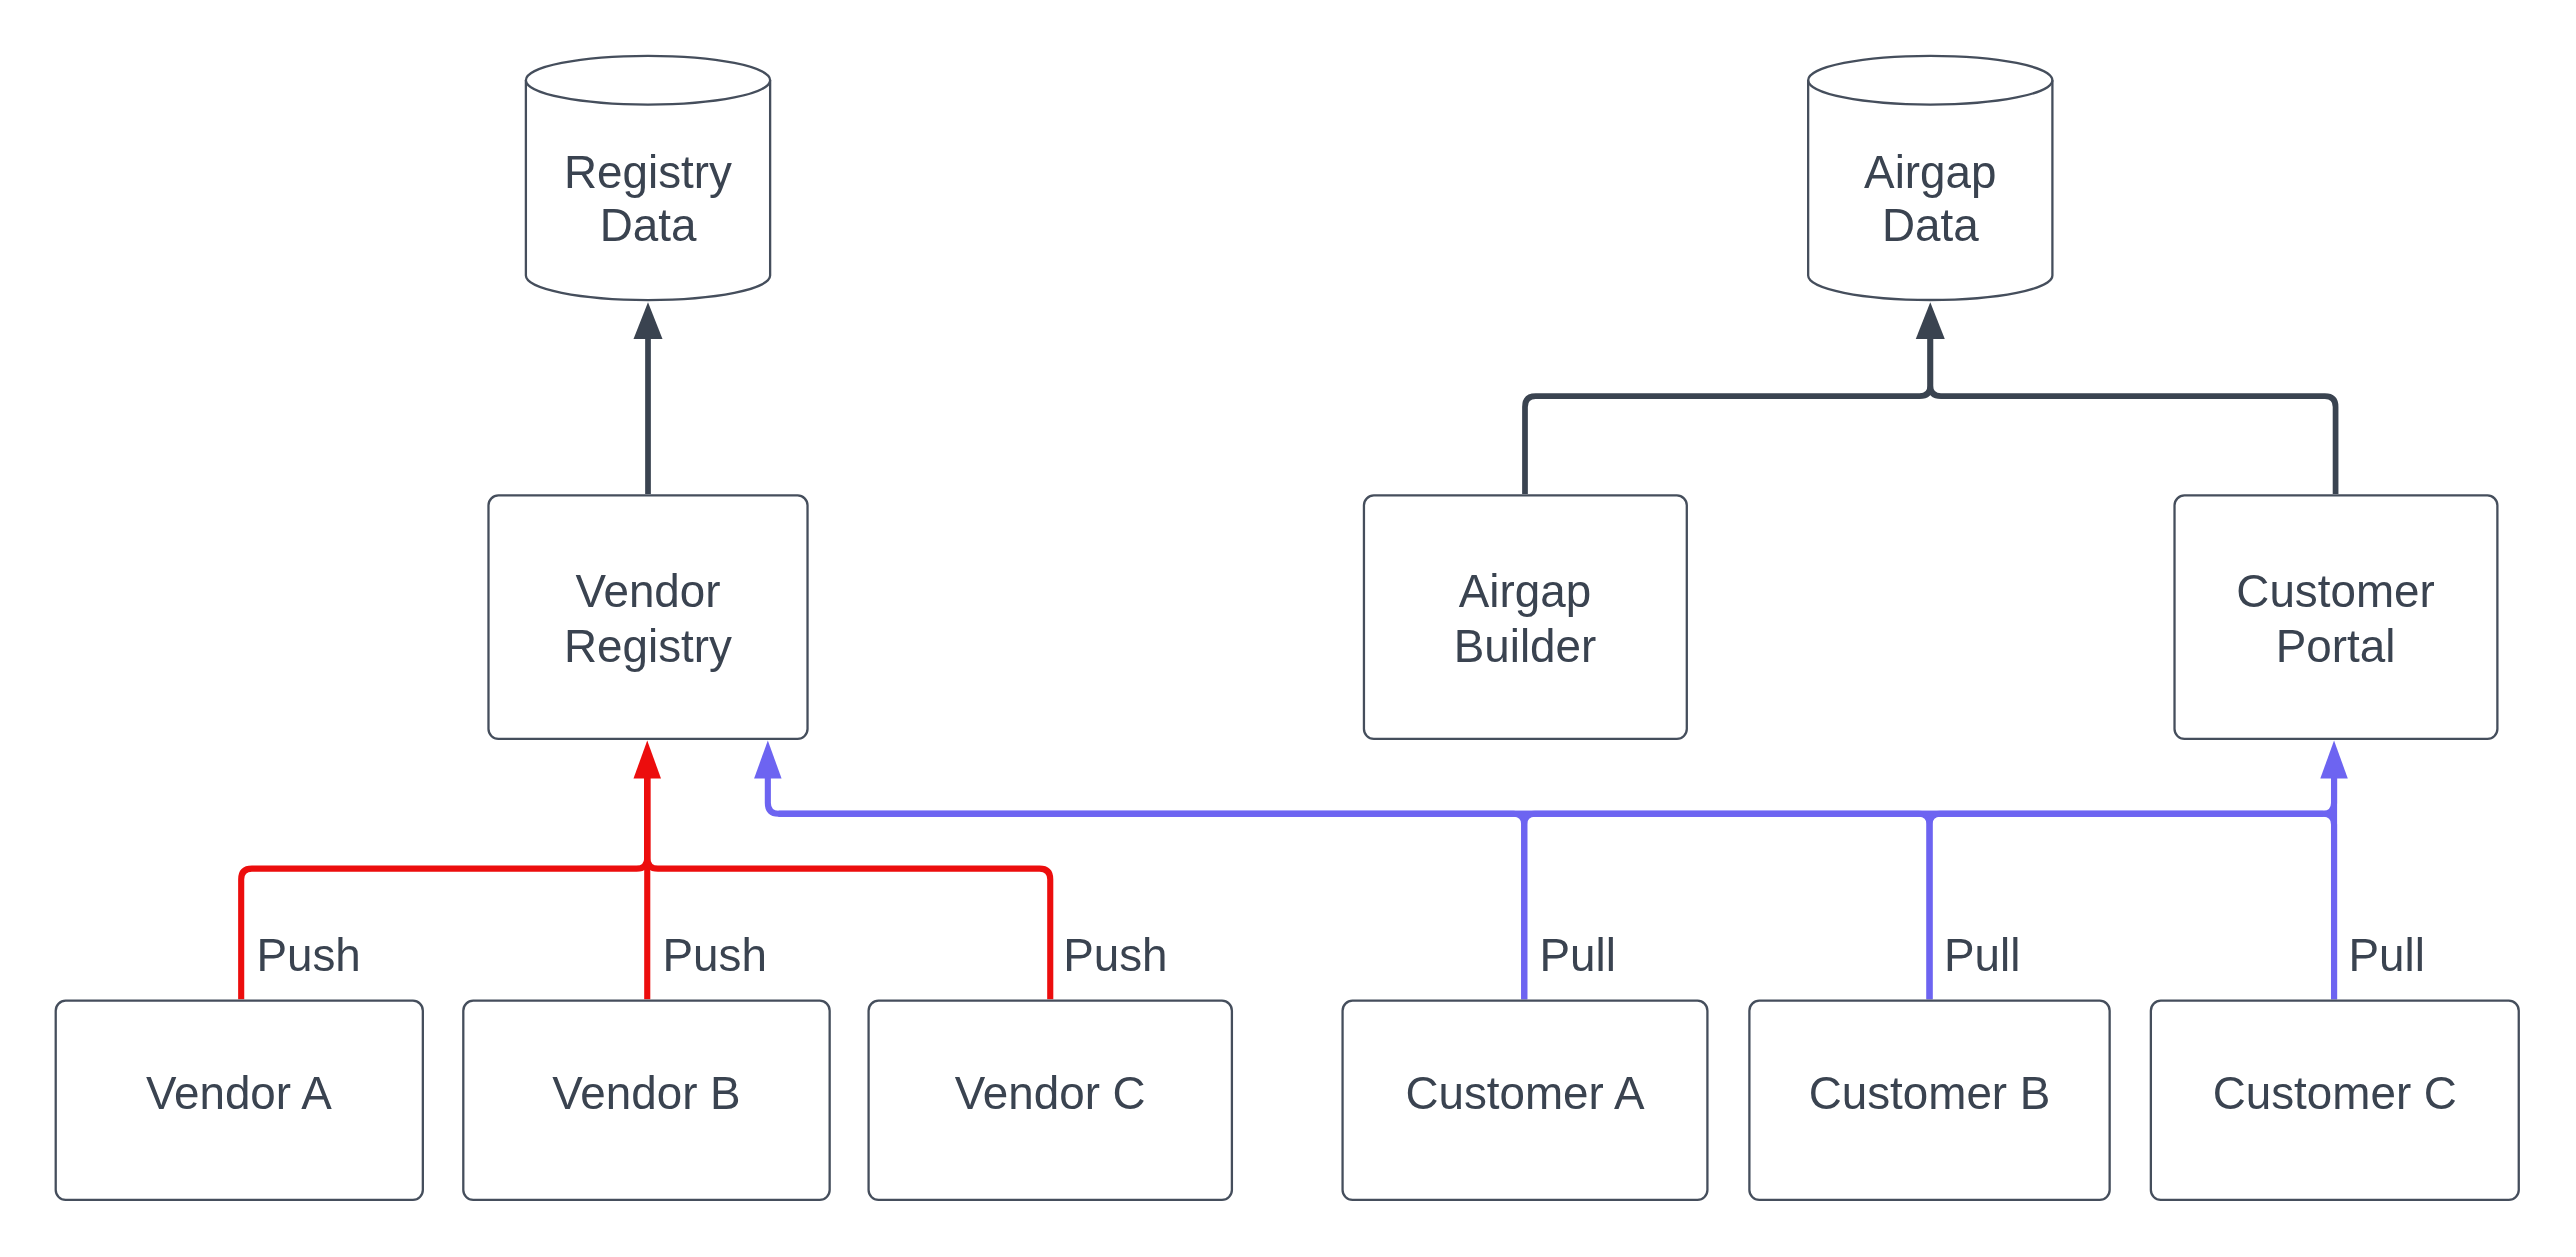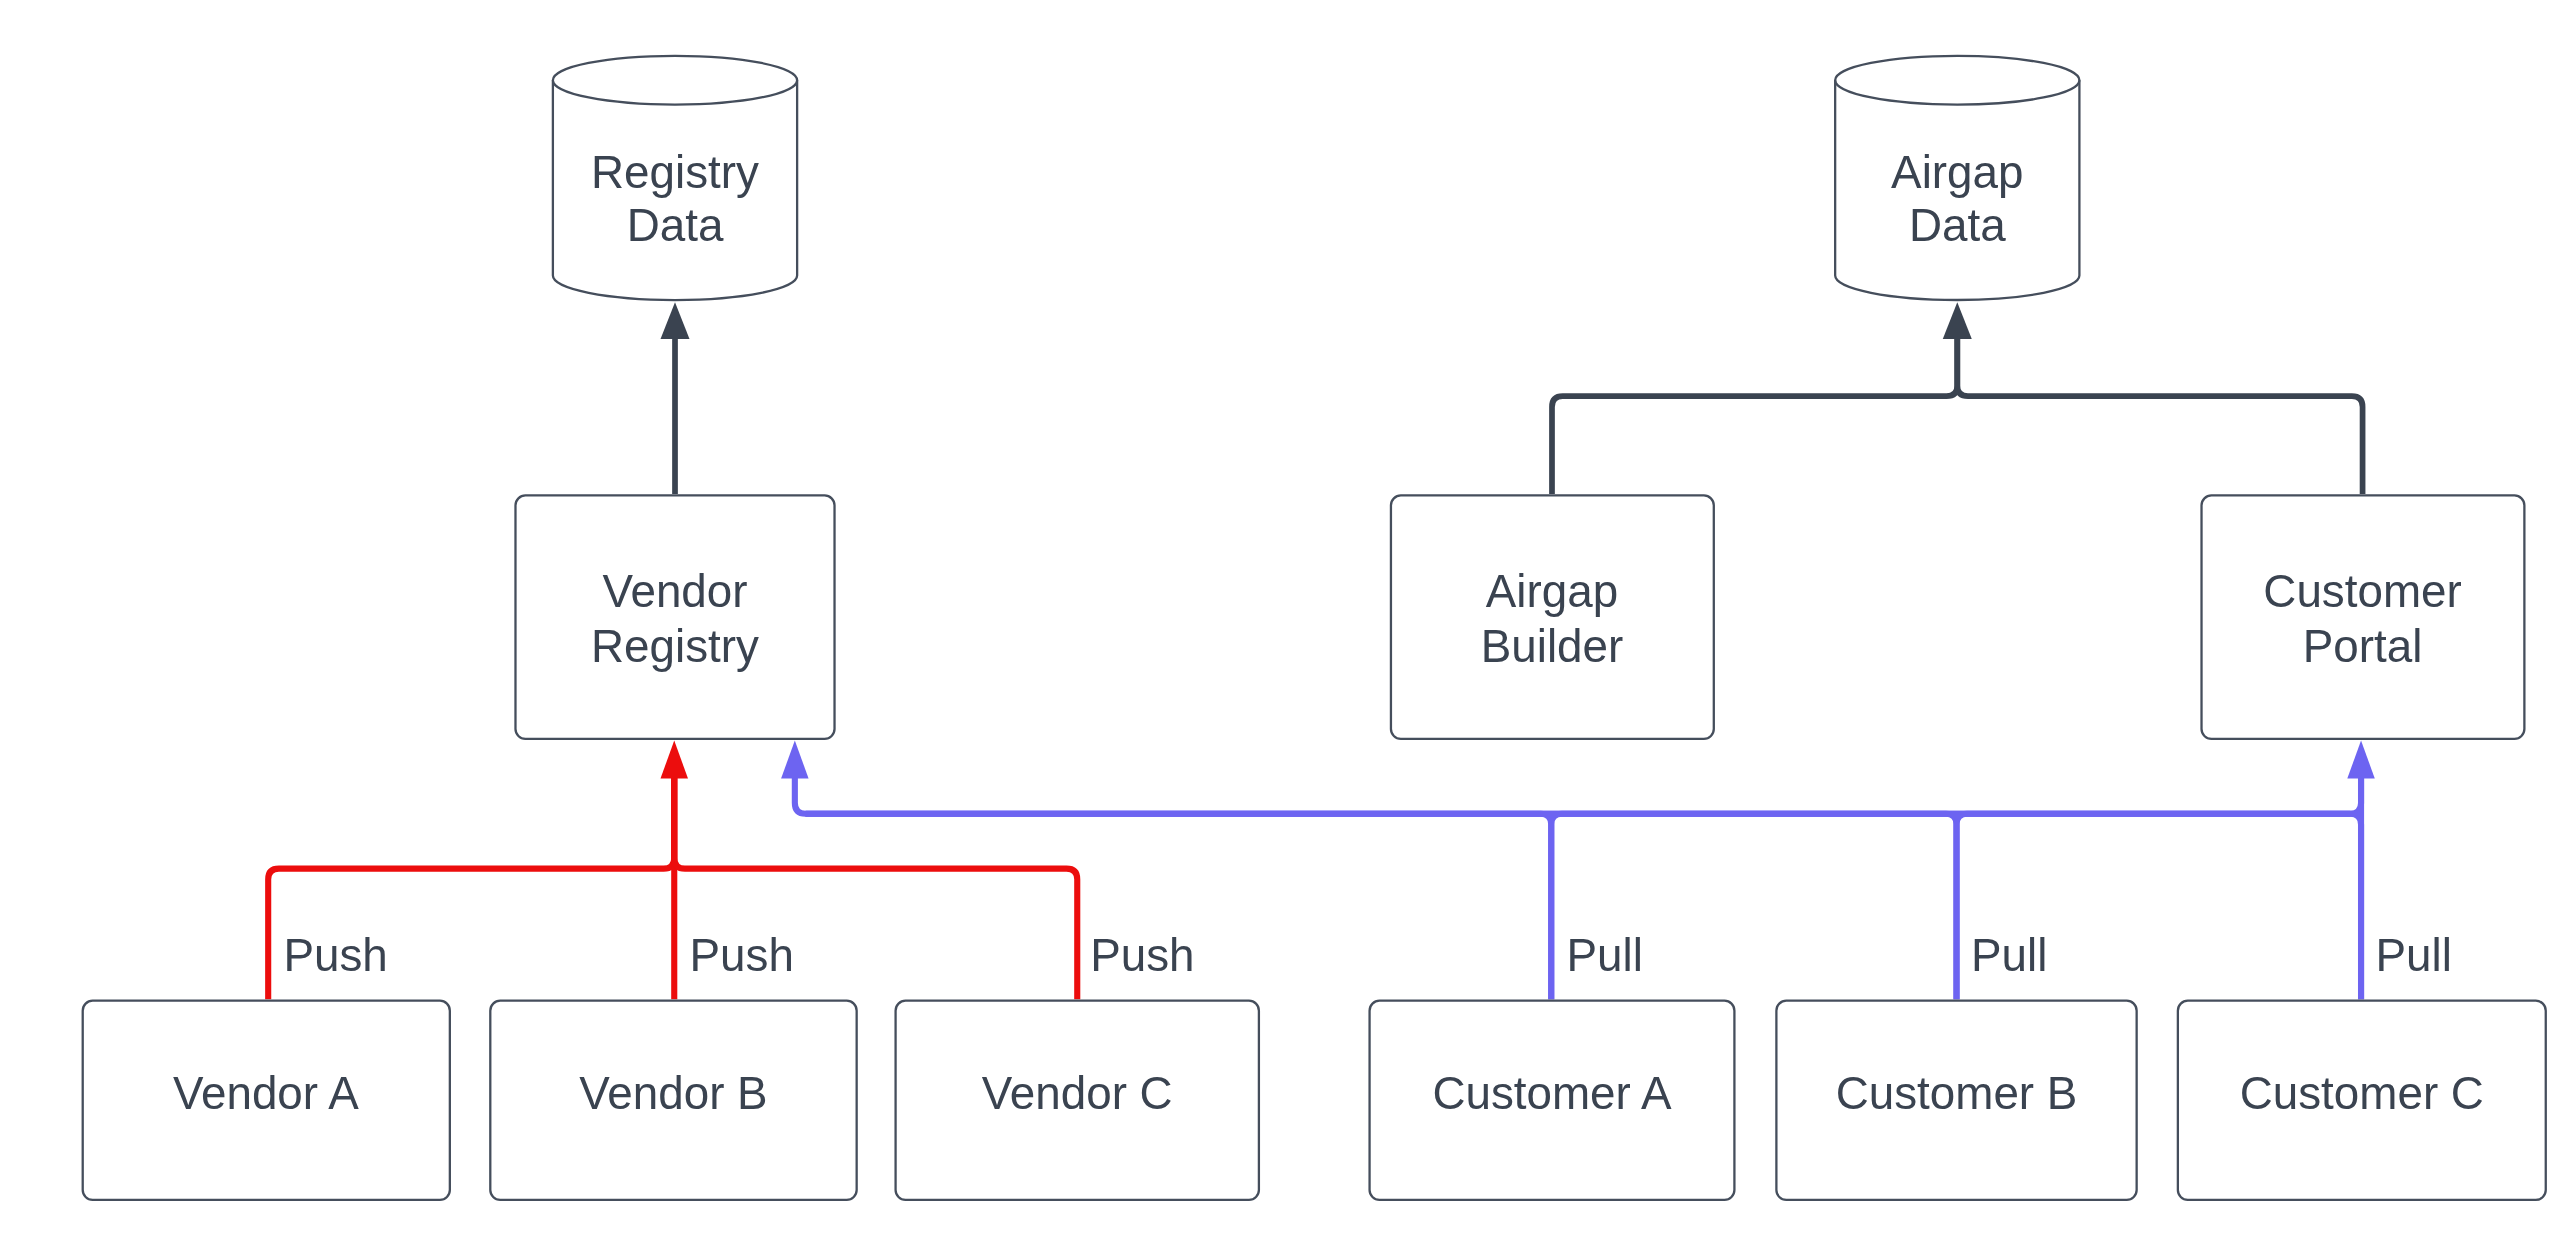--- a/index.html
+++ b/index.html
@@ -4,21 +4,20 @@
 <style>
   html, body {
     margin: 0;
     padding: 0;
     background: #ffffff;
   }
   .diagram-wrap {
     width: 2186px;
     height: 1258px;
     background: #ffffff;
-    margin-left: 27px;
   }
   svg {
     display: block;
     width: 2576px;
     height: 1258px;
   }
   text {
     font-family: "Liberation Sans", sans-serif;
     font-size: 60px;
     text-anchor: middle;

